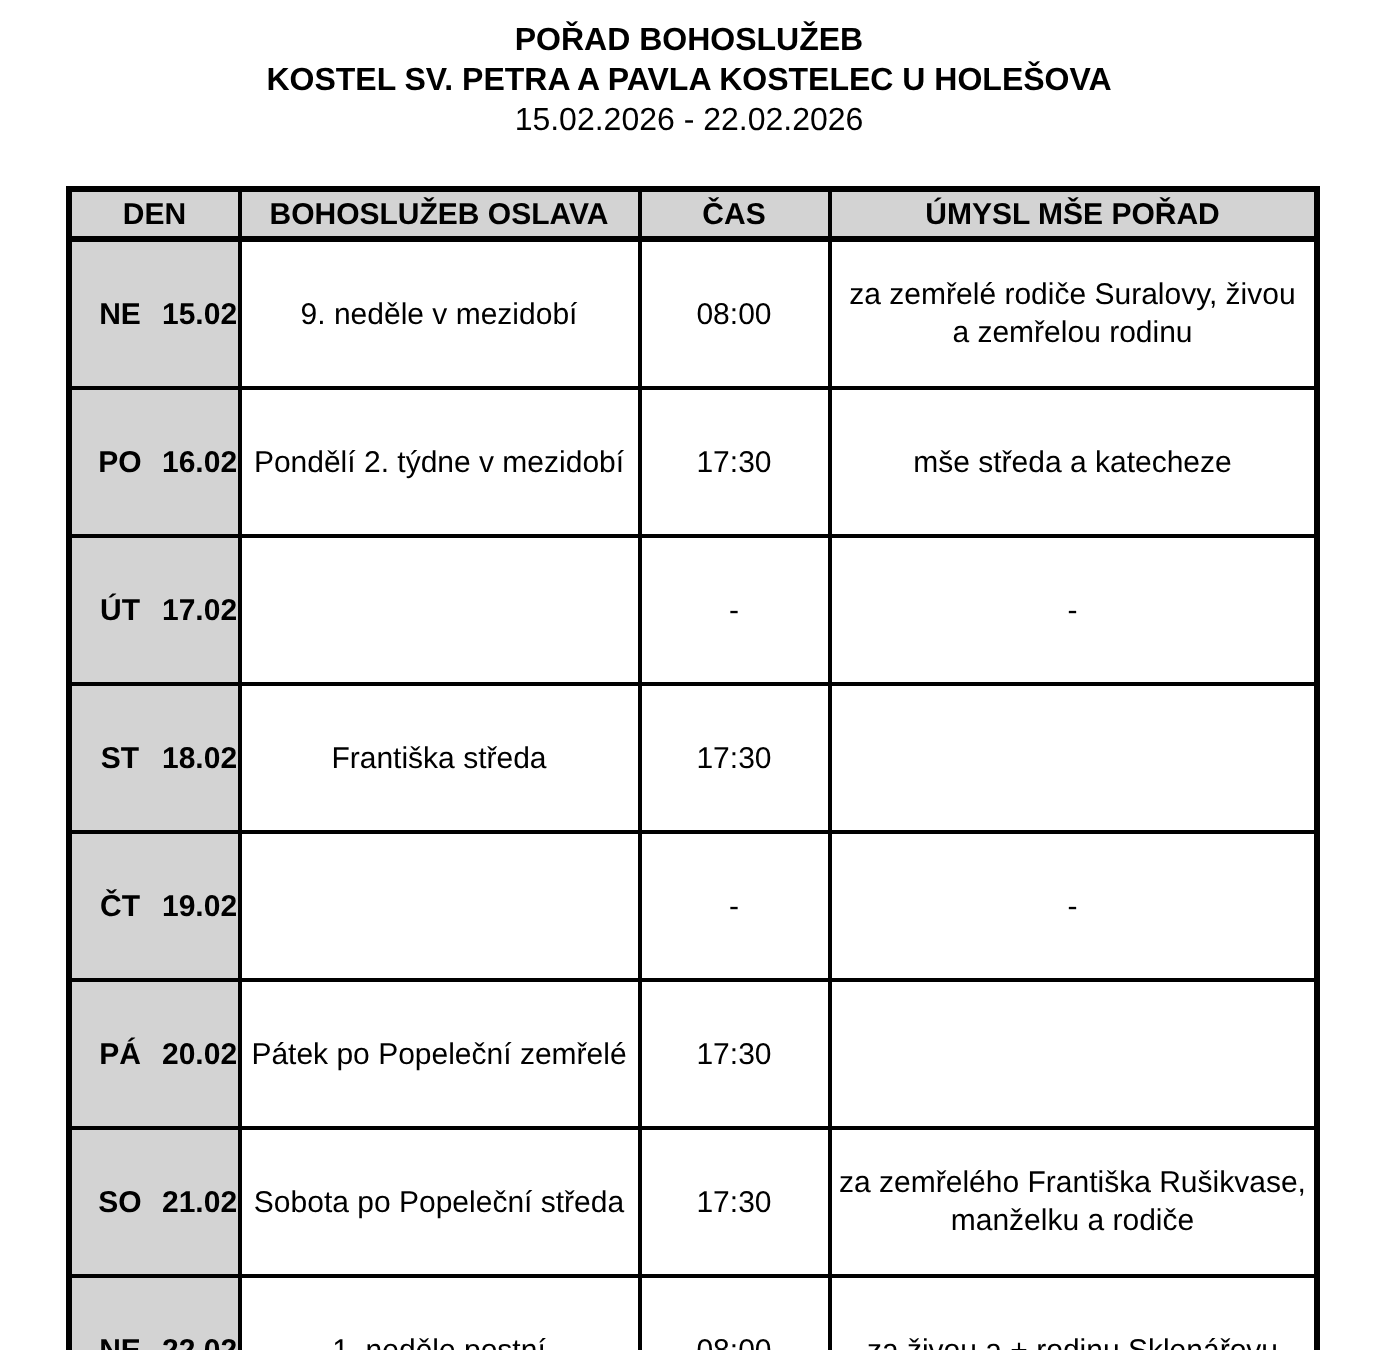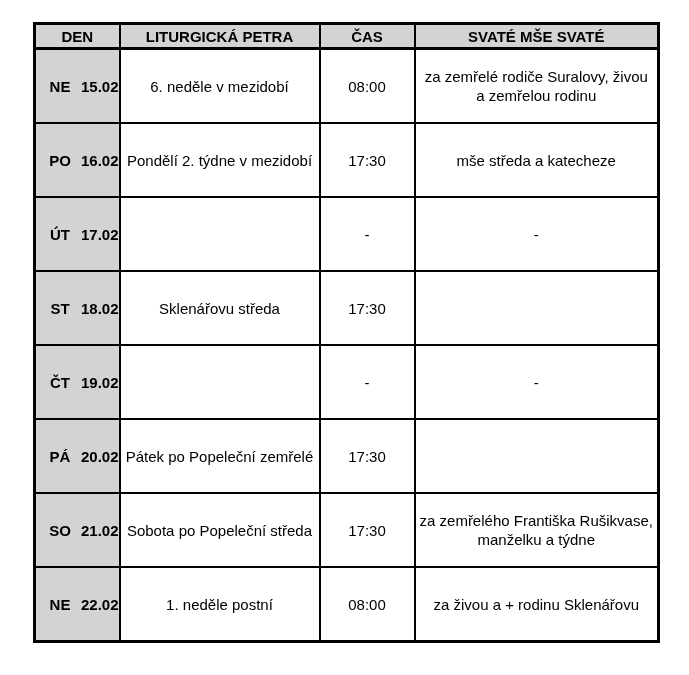--- a/index.html
+++ b/index.html
@@ -76,78 +76,83 @@
   .col-day      { width: 85px; }
   .col-celeb    { width: 200px; }
   .col-time     { width: 95px; }
   .col-intent   { width: 244px; }
 </style>
 </head>
 <body>
 
 <div class="page">
 
+  <div class="titles">
+    <div class="title-line">POŘAD BOHOSLUŽEB</div>
+    <div class="title-line">KOSTEL SV. PETRA A PAVLA KOSTELEC U HOLEŠOVA</div>
+    <div class="date-line">15.02.2026 - 22.02.2026</div>
+  </div>
 
   <table class="schedule">
     <colgroup>
       <col class="col-day">
       <col class="col-celeb">
       <col class="col-time">
       <col class="col-intent">
     </colgroup>
     <thead>
       <tr>
         <th>DEN</th>
-        <th>LITURGICKÁ PETRA</th>
+        <th>BOHOSLUŽEB OSLAVA</th>
         <th>ČAS</th>
-        <th>SVATÉ MŠE SVATÉ</th>
+        <th>ÚMYSL MŠE POŘAD</th>
       </tr>
     </thead>
     <tbody>
         <tr>
     <td class="day-cell"><span class="day-abbr">NE</span><span>15.02.</span></td>
-    <td>6. neděle v mezidobí</td>
+    <td>9. neděle v mezidobí</td>
     <td>08:00</td>
     <td>za zemřelé rodiče Suralovy, živou a zemřelou rodinu</td>
   </tr>
         <tr>
     <td class="day-cell"><span class="day-abbr">PO</span><span>16.02.</span></td>
     <td>Pondělí 2. týdne v mezidobí</td>
     <td>17:30</td>
     <td>mše středa a katecheze</td>
   </tr>
         <tr>
     <td class="day-cell"><span class="day-abbr">ÚT</span><span>17.02.</span></td>
     <td></td>
     <td>-</td>
     <td>-</td>
   </tr>
         <tr>
     <td class="day-cell"><span class="day-abbr">ST</span><span>18.02.</span></td>
-    <td>Sklenářovu středa</td>
+    <td>Františka středa</td>
     <td>17:30</td>
     <td></td>
   </tr>
         <tr>
     <td class="day-cell"><span class="day-abbr">ČT</span><span>19.02.</span></td>
     <td></td>
     <td>-</td>
     <td>-</td>
   </tr>
         <tr>
     <td class="day-cell"><span class="day-abbr">PÁ</span><span>20.02.</span></td>
     <td>Pátek po Popeleční zemřelé</td>
     <td>17:30</td>
     <td></td>
   </tr>
         <tr>
     <td class="day-cell"><span class="day-abbr">SO</span><span>21.02.</span></td>
     <td>Sobota po Popeleční středa</td>
     <td>17:30</td>
-    <td>za zemřelého Františka Rušikvase, manželku a týdne</td>
+    <td>za zemřelého Františka Rušikvase, manželku a rodiče</td>
   </tr>
         <tr>
     <td class="day-cell"><span class="day-abbr">NE</span><span>22.02.</span></td>
     <td>1. neděle postní</td>
     <td>08:00</td>
     <td>za živou a + rodinu Sklenářovu</td>
   </tr>
       </tbody>
   </table>
 

